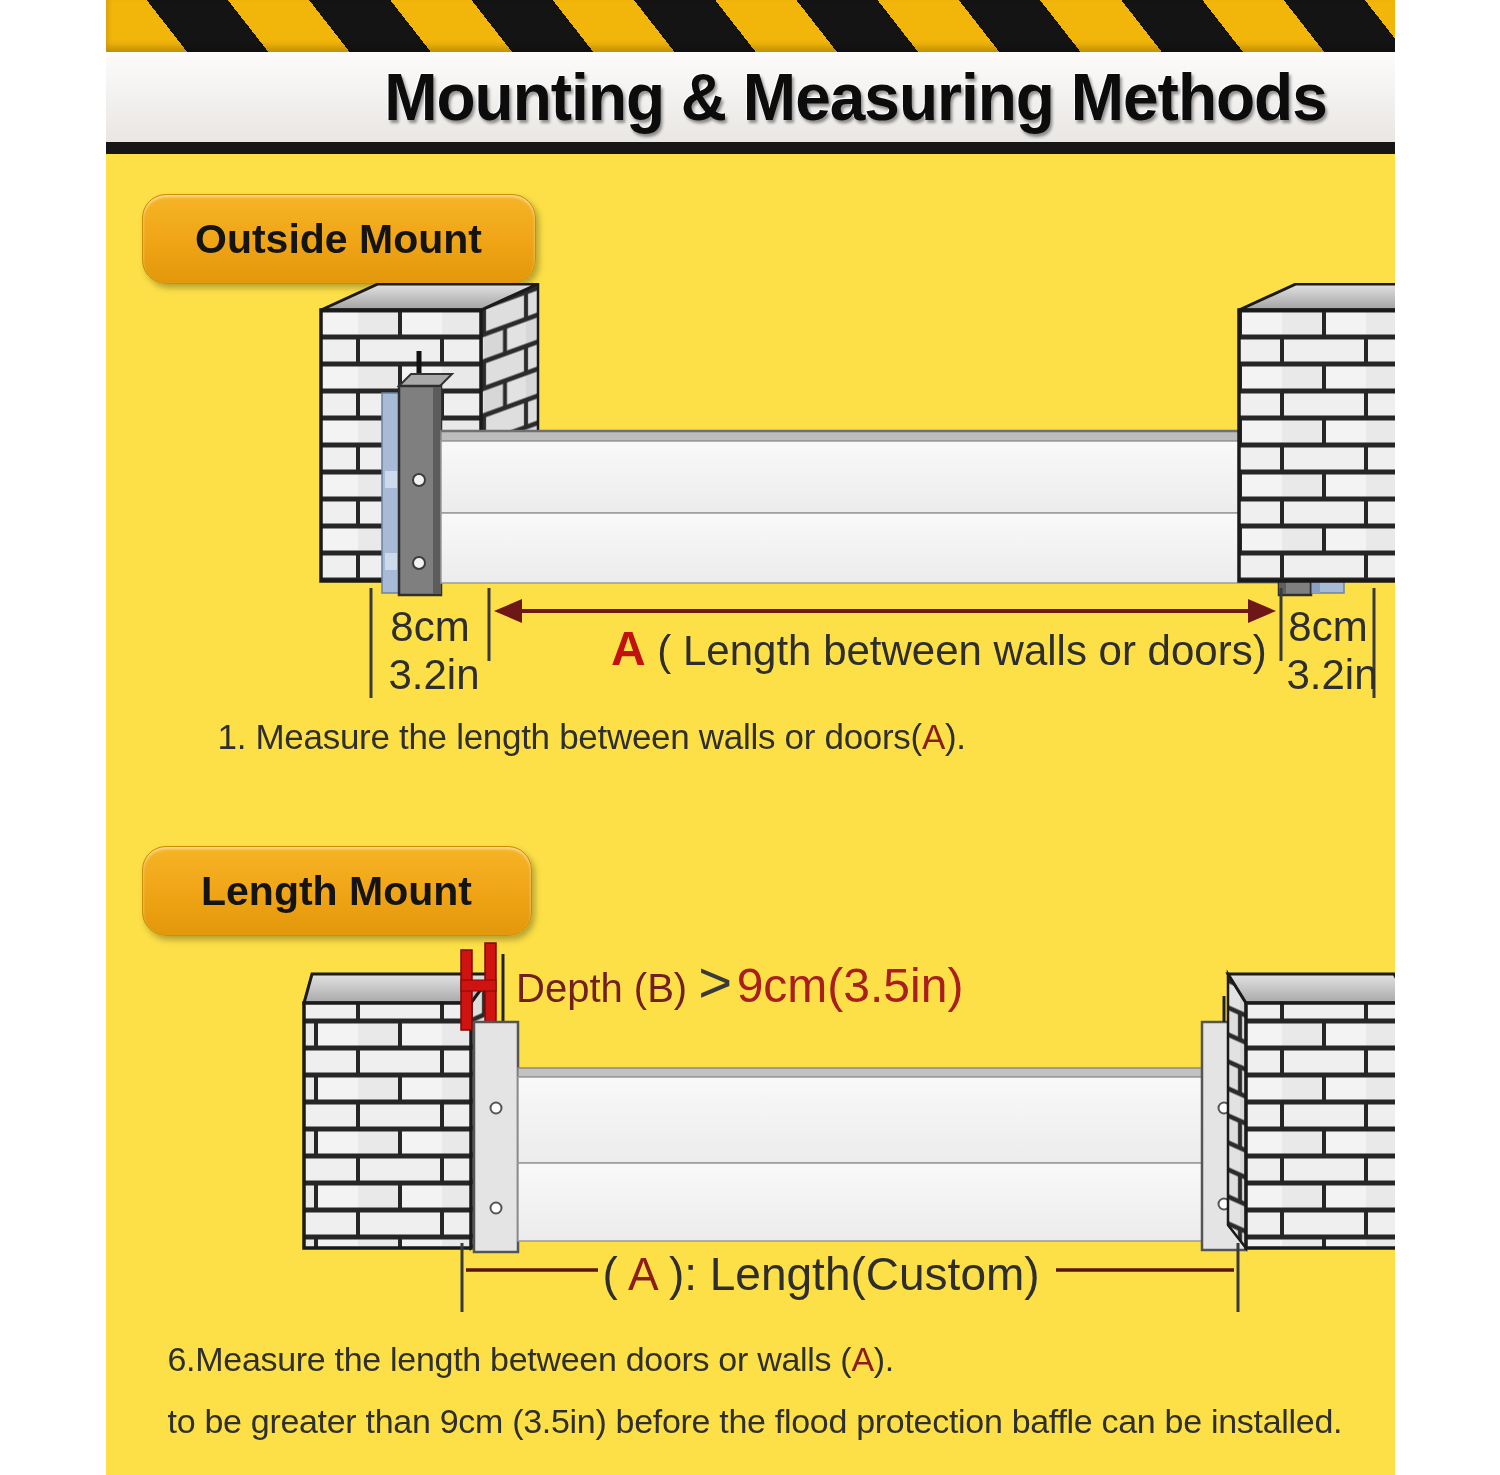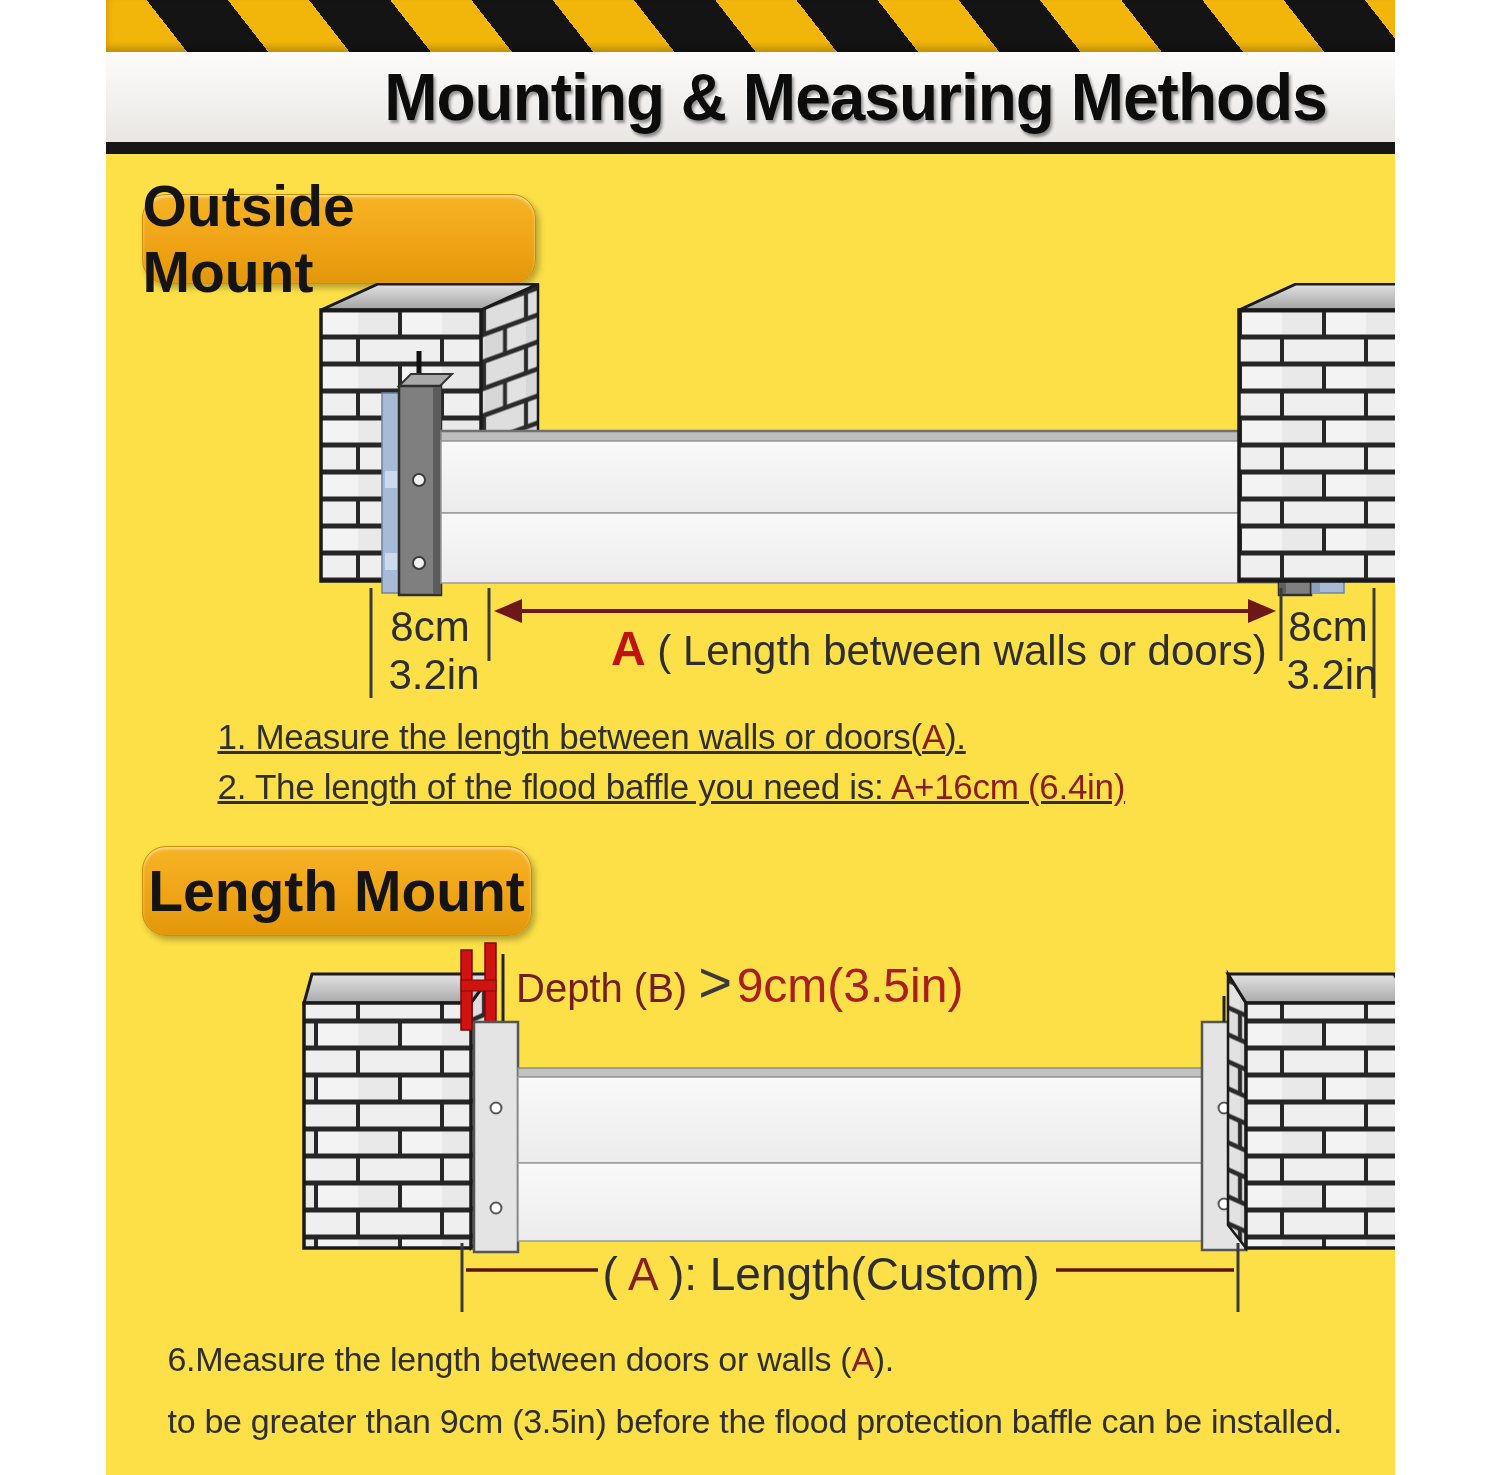--- a/index.html
+++ b/index.html
@@ -23,33 +23,33 @@
     font-size:64px;font-weight:700;letter-spacing:-1px;color:#0c0c0c;
     text-shadow:-1px -1px 0 rgba(255,255,255,.9), 2px 3px 3px rgba(0,0,0,.40);
     transform:scaleY(1.04);
   }
   .blackbar{position:absolute;left:0;top:142px;width:1500px;height:12px;background:#161616;}
   
   .pill{
     position:absolute;display:flex;align-items:center;justify-content:center;
     background:linear-gradient(180deg,#f6b425 0%,#efa416 55%,#e2980a 100%);
     border:1px solid #c98f06;border-radius:24px;color:#141414;
-    font-size:57px;font-weight:600;
+    font-size:41px;font-weight:600;
     box-shadow:3px 4px 6px rgba(0,0,0,.28), inset 0 2px 3px rgba(255,255,255,.55);
   }
   .pill-outside{left:36px;top:194px;width:392px;height:88px;}
   .pill-inside{left:36px;top:846px;width:388px;height:88px;}
   
   .diagram{position:absolute;left:0;}
   .svg-out{top:283px;}
   .svg-in{top:940px;}
   svg text{font-family:"Liberation Sans", sans-serif;}
   
   .steps{position:absolute;font-size:35px;line-height:50px;color:#2f2f2f;white-space:nowrap;letter-spacing:-0.3px;}
-  .steps-outside{left:112px;top:712px;text-decoration:underline;}
+  .steps-outside{left:112px;top:712px;}
   .steps-inside{left:62px;top:1336px;font-size:34px;line-height:46px;}
   .steps-inside .gap{height:16px;}
   .red{color:#8c1d1d;}
 </style>
 </head>
 <body>
 
 <div class="page">
 
   <div class="tape"></div>
@@ -162,23 +162,20 @@
     <text x="505" y="382" font-size="42" fill="#2e2e2e">
       <tspan fill="#c11212" font-weight="bold" font-size="48">A</tspan>
       <tspan>( Length between walls or doors)</tspan>
     </text>
   </svg>
 
   <div class="steps steps-outside">
     <div>
       <span>1. Measure the length between walls or doors(</span><span class="red">A</span><span>).</span>
     </div>
-    <div>
-      <span>2. The length of the flood baffle you need is: </span><span class="red">A+16cm (6.4in)</span>
-    </div>
   </div>
 
   <svg class="diagram svg-in" width="1500" height="390" viewBox="0 0 1500 390">
     <defs>
       <pattern id="p2b" width="84" height="54" patternUnits="userSpaceOnUse">
         <rect width="84" height="54" fill="#262626"></rect>
         <rect x="2" y="2.5" width="80" height="22" fill="#efefef"></rect>
         <rect x="-40" y="29.5" width="80" height="22" fill="#e9e9e9"></rect>
         <rect x="44" y="29.5" width="80" height="22" fill="#f3f3f3"></rect>
       </pattern>

